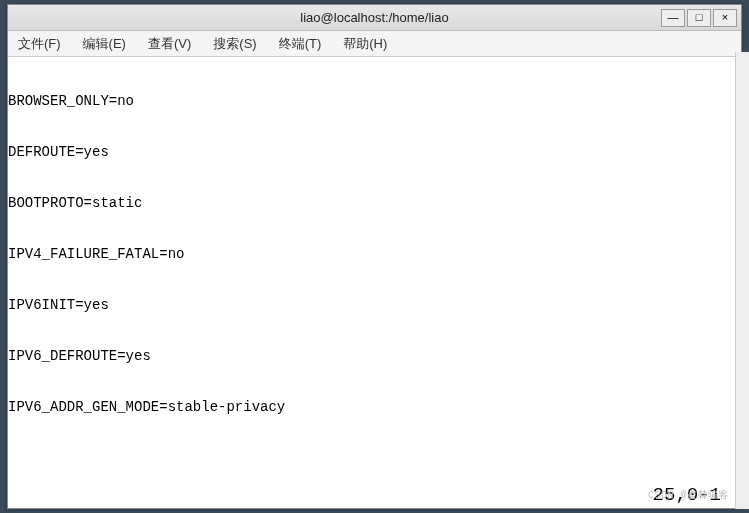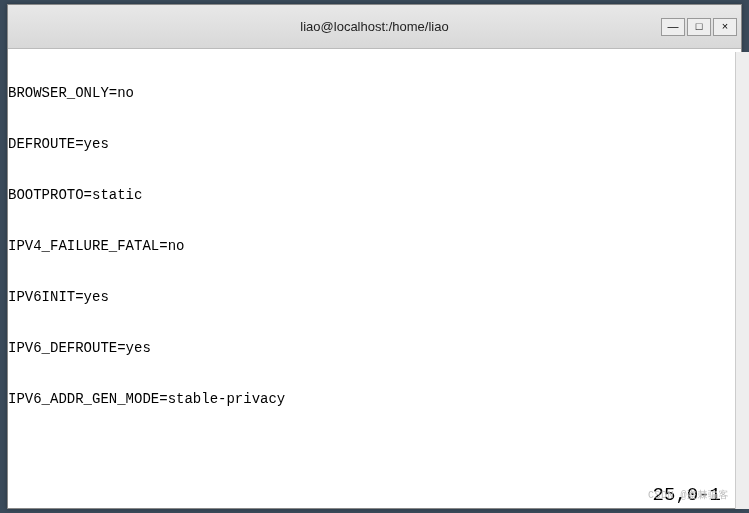--- a/index.html
+++ b/index.html
@@ -16,21 +16,21 @@
       height: 505px;
       margin: 4px auto;
       border: 1px solid #888;
       display: flex;
       flex-direction: column;
       box-shadow: 0 0 4px rgba(0,0,0,0.3);
     }
     .titlebar {
       background: linear-gradient(#e8e8e8, #d8d8d8);
       border-bottom: 1px solid #bbb;
-      height: 44px;
+      height: 26px;
       display: flex;
       align-items: center;
       position: relative;
     }
     .title {
       flex: 1;
       text-align: center;
       font-size: 13px;
       color: #222;
     }
@@ -105,20 +105,28 @@
 
 <div class="window">
   <div class="titlebar">
     <div class="title">liao@localhost:/home/liao</div>
     <div class="win-controls">
       <div class="win-btn">—</div>
       <div class="win-btn">□</div>
       <div class="win-btn">×</div>
     </div>
   </div>
+  <div class="menubar">
+    <span class="menu-item">文件(F)</span>
+    <span class="menu-item">编辑(E)</span>
+    <span class="menu-item">查看(V)</span>
+    <span class="menu-item">搜索(S)</span>
+    <span class="menu-item">终端(T)</span>
+    <span class="menu-item">帮助(H)</span>
+  </div>
   <div class="terminal">
     <span class="line">BROWSER_ONLY=no</span>
     <span class="line">DEFROUTE=yes</span>
     <span class="line">BOOTPROTO=static</span>
     <span class="line">IPV4_FAILURE_FATAL=no</span>
     <span class="line">IPV6INIT=yes</span>
     <span class="line">IPV6_DEFROUTE=yes</span>
     <span class="line">IPV6_ADDR_GEN_MODE=stable-privacy</span>
     
     

